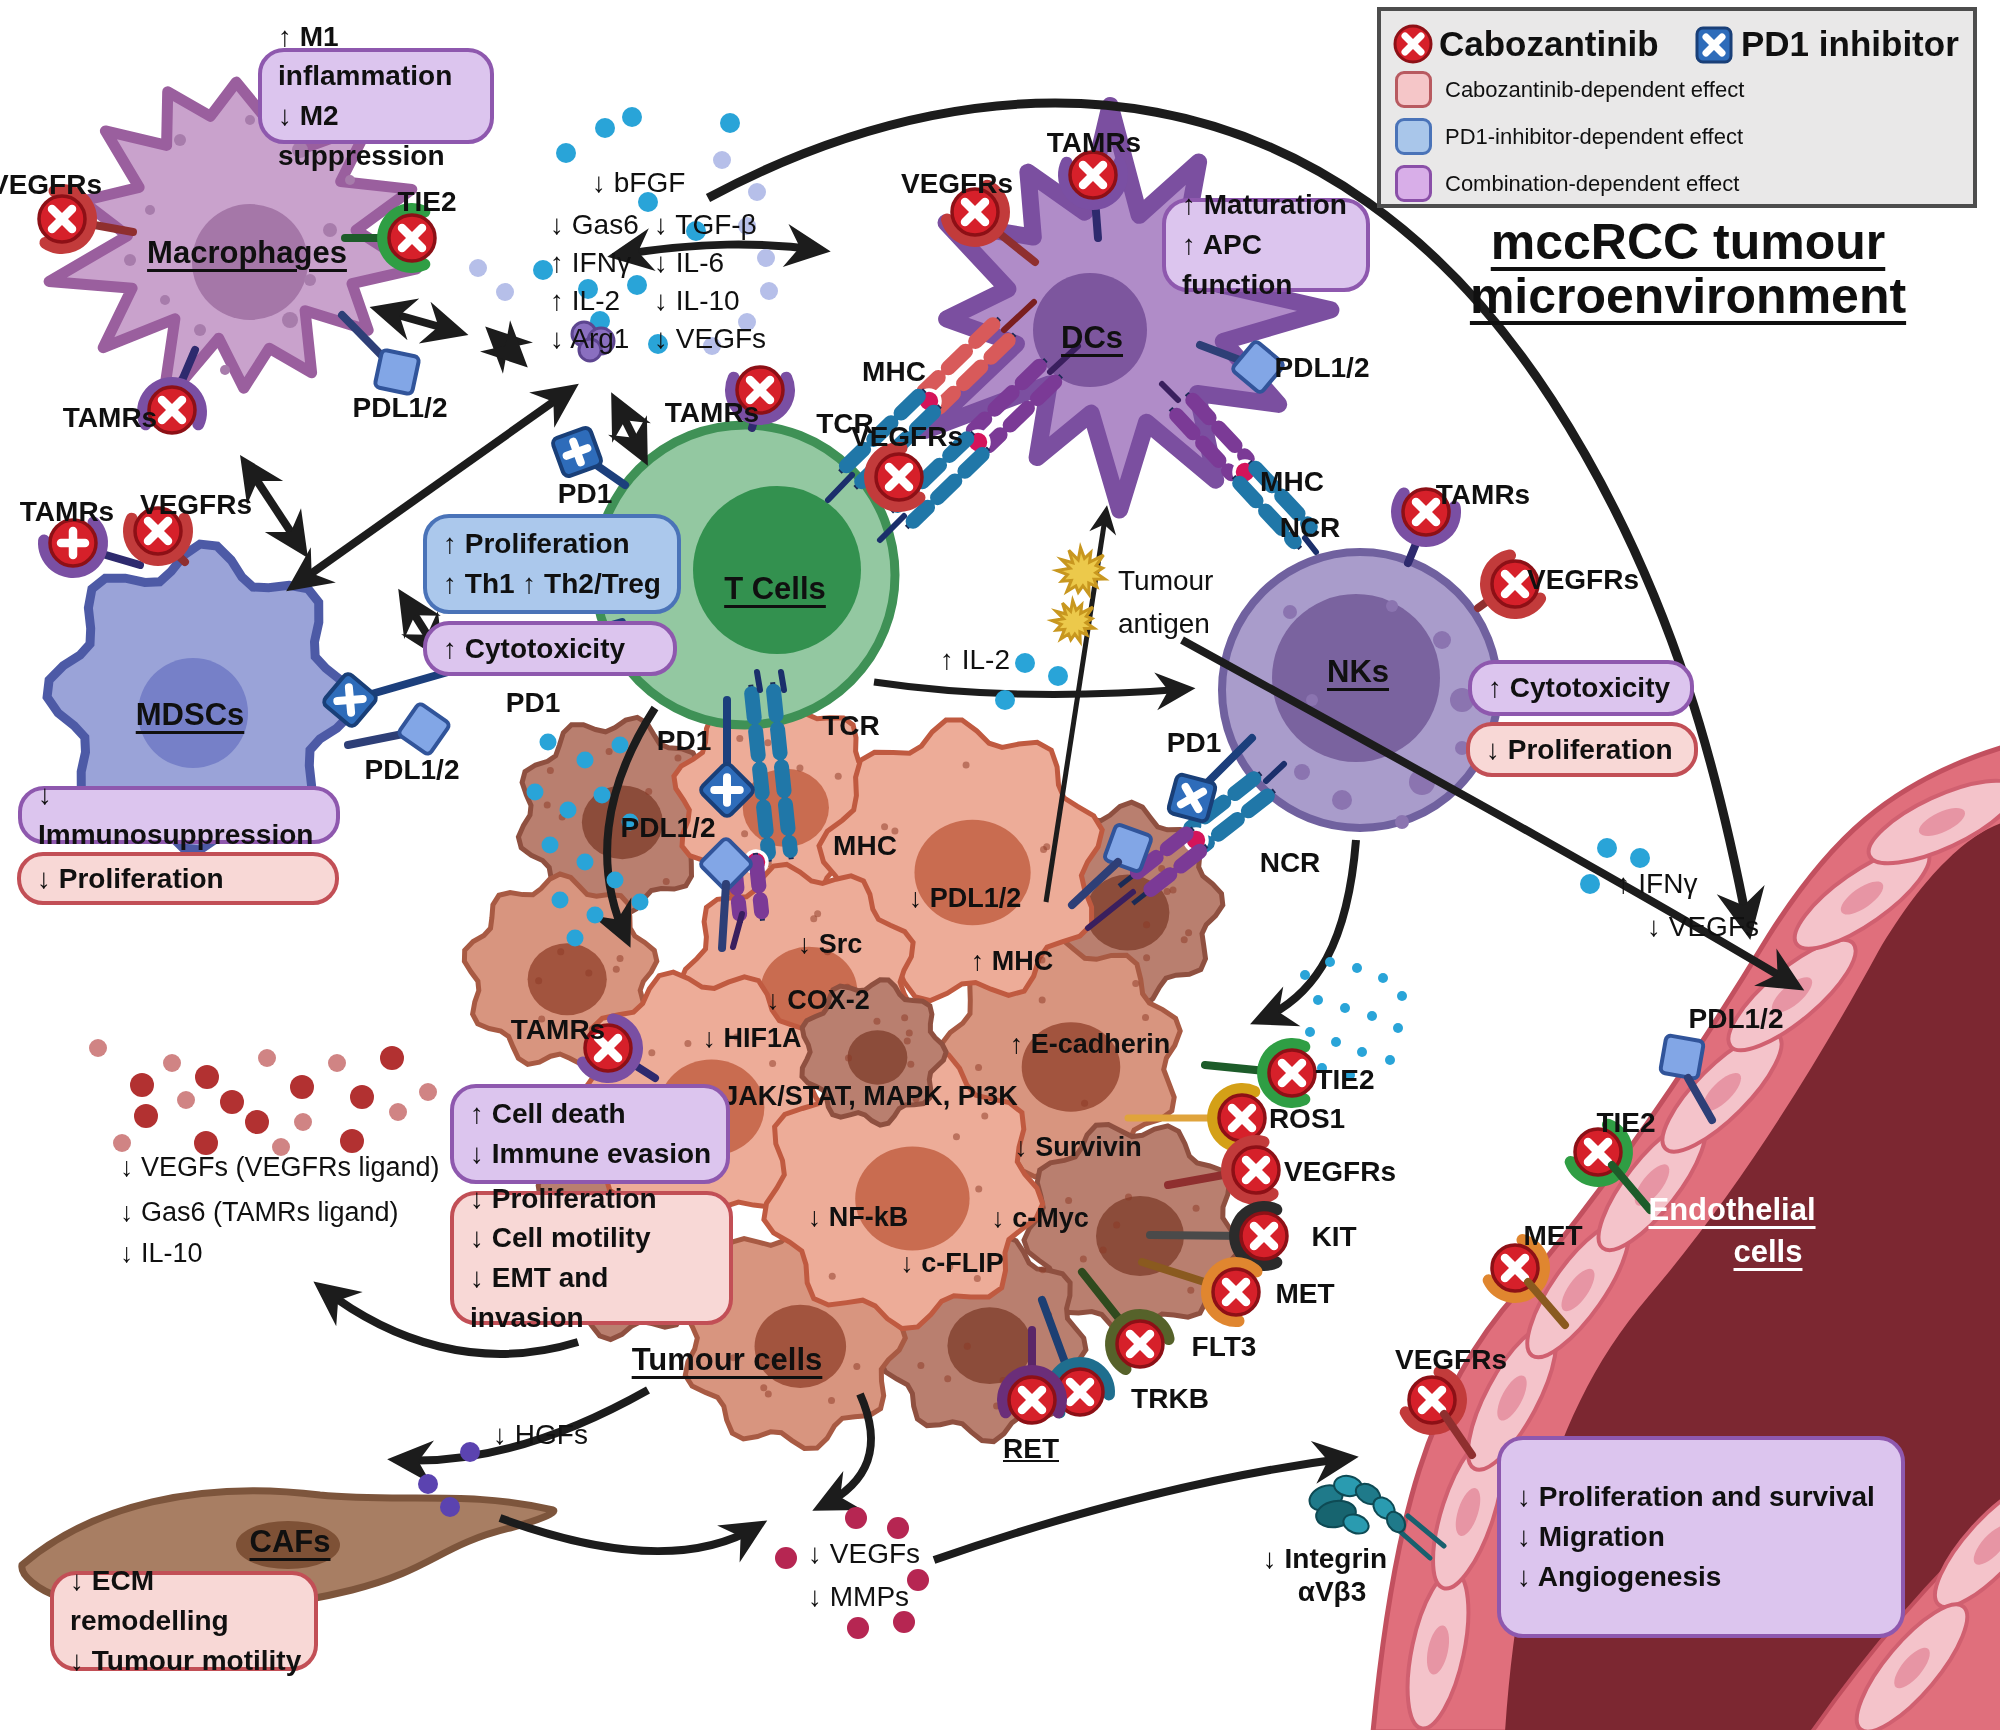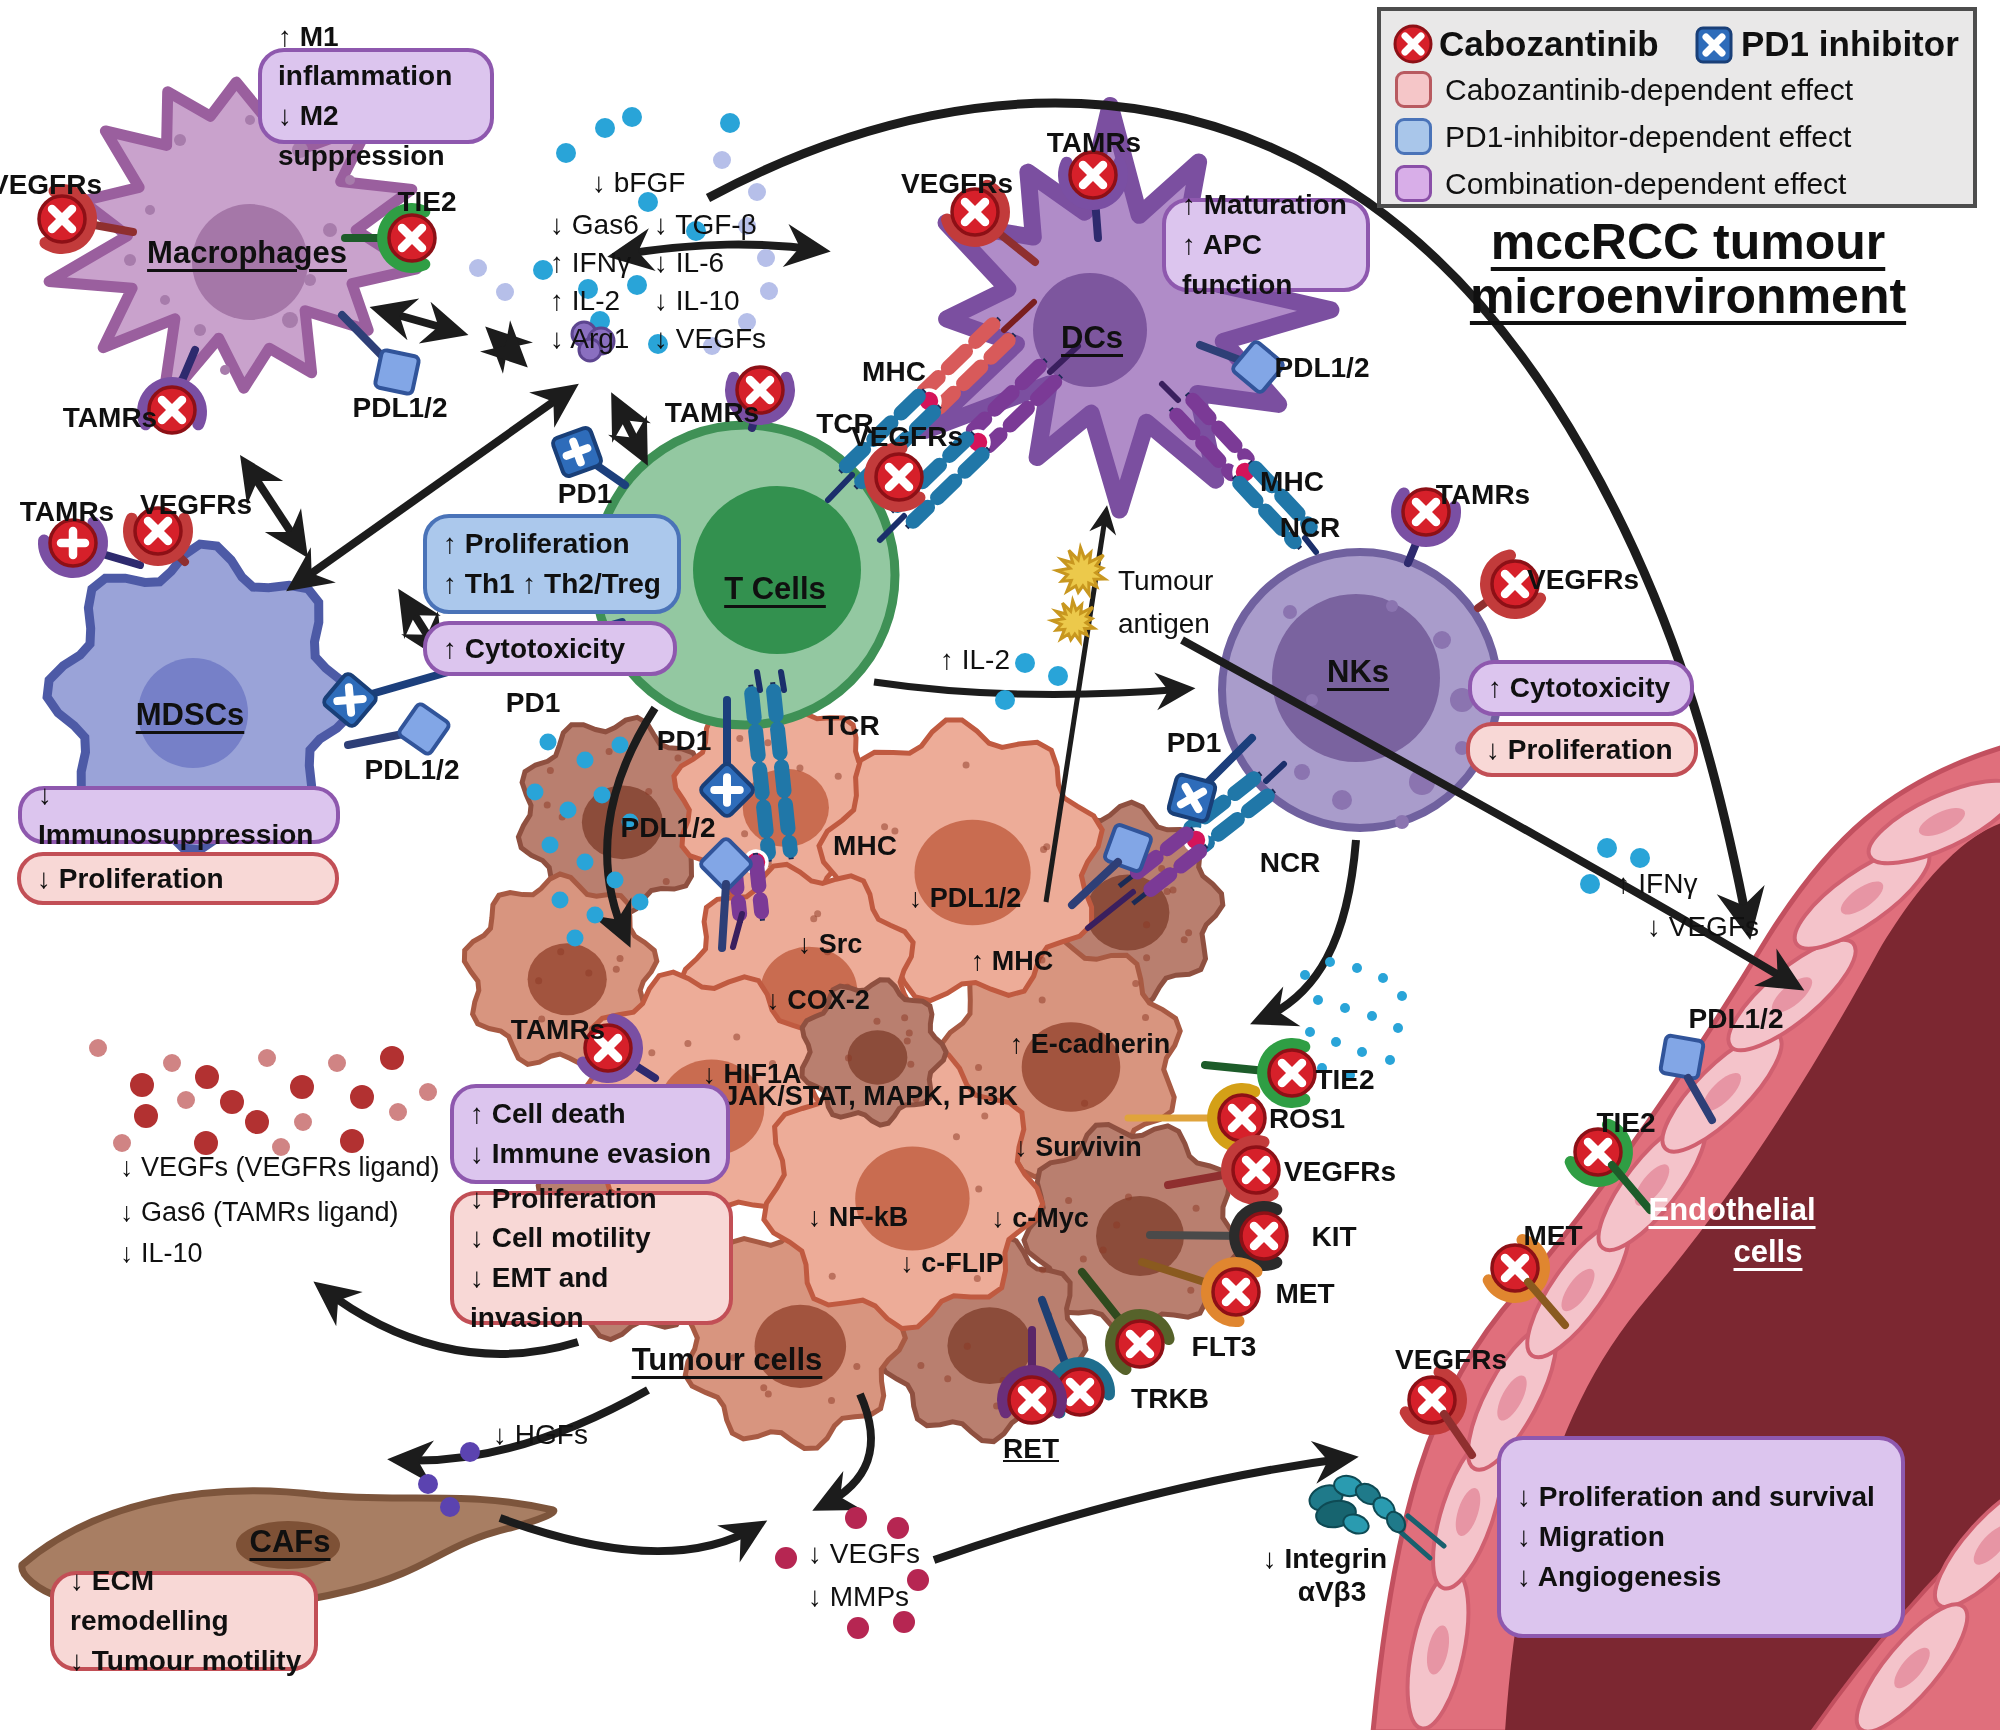--- a/index.html
+++ b/index.html
@@ -18,21 +18,21 @@
        text-decoration:underline;text-decoration-thickness:4px;text-underline-offset:8px;white-space:nowrap;}
   .box{position:absolute;border-radius:26px;display:flex;flex-direction:column;justify-content:center;
        padding:4px 10px 4px 16px;font-weight:bold;font-size:28px;line-height:1.42;box-sizing:border-box;}
   .box.purple{background:#dcc5ee;border:4px solid #8e58ae;}
   .box.blue{background:#abc8ec;border:4px solid #44a;border-color:#4a73b8;}
   .box.pink{background:#f8d8d6;border:4px solid #c24f56;}
   #legend{position:absolute;left:1377px;top:7px;width:600px;height:201px;background:#e9e8e8;
        border:4px solid #4d4d4d;box-sizing:border-box;z-index:2;}
   .leg-abs{position:absolute;}
   .leg-txt{position:absolute;transform:translate(0,-50%);font-size:35px;font-weight:bold;white-space:nowrap;}
-  .leg-item{position:absolute;transform:translate(0,-50%);font-size:30px;font-weight:normal;white-space:nowrap;}
+  .leg-item{position:absolute;transform:translate(0,-50%);font-size:22px;font-weight:normal;white-space:nowrap;}
   .swatch{position:absolute;width:37px;height:37px;border-radius:9px;box-sizing:border-box;}
   .sw-pink{background:#f5c6c8;border:3px solid #b85a60;}
   .sw-blue{background:#a9c6ea;border:3px solid #4a73b8;}
   .sw-purple{background:#d8aee8;border:3px solid #8a4fa8;}
 </style>
 </head>
 <body>
 
 <svg id="canvas" width="2000" height="1730" viewBox="0 0 2000 1730">
   <defs>
@@ -746,21 +746,21 @@
   <div class="lbl reg ll" style="left:654px;top:263px;">↓ IL-6</div>
   <div class="lbl reg ll" style="left:550px;top:301px;">↑ IL-2</div>
   <div class="lbl reg ll" style="left:654px;top:301px;">↓ IL-10</div>
   <div class="lbl reg ll" style="left:550px;top:339px;">↓ Arg1</div>
   <div class="lbl reg ll" style="left:654px;top:339px;">↓ VEGFs</div>
 
   <div class="lbl tm" style="left:965px;top:898px;">↓ PDL1/2</div>
   <div class="lbl tm" style="left:1012px;top:961px;">↑ MHC</div>
   <div class="lbl tm" style="left:830px;top:944px;">↓ Src</div>
   <div class="lbl tm" style="left:818px;top:1000px;text-align:right;">↓ COX-2</div>
-  <div class="lbl tm" style="left:752px;top:1038px;margin-top:36px;">↓ HIF1A</div>
+  <div class="lbl tm" style="left:752px;top:1038px;">↓ HIF1A</div>
   <div class="lbl tm" style="left:1090px;top:1044px;">↑ E-cadherin</div>
   <div class="lbl tm" style="left:860px;top:1096px;">↓ JAK/STAT, MAPK, PI3K</div>
   <div class="lbl tm" style="left:1078px;top:1147px;">↓ Survivin</div>
   <div class="lbl tm" style="left:858px;top:1217px;">↓ NF-kB</div>
   <div class="lbl tm" style="left:1040px;top:1218px;">↓ c-Myc</div>
   <div class="lbl tm" style="left:952px;top:1263px;">↓ c-FLIP</div>
 
   <div class="lbl reg" style="left:975px;top:660px;">↑ IL-2</div>
   <div class="lbl reg ll" style="left:1118px;top:581px;">Tumour</div>
   <div class="lbl reg ll" style="left:1118px;top:624px;">antigen</div>

